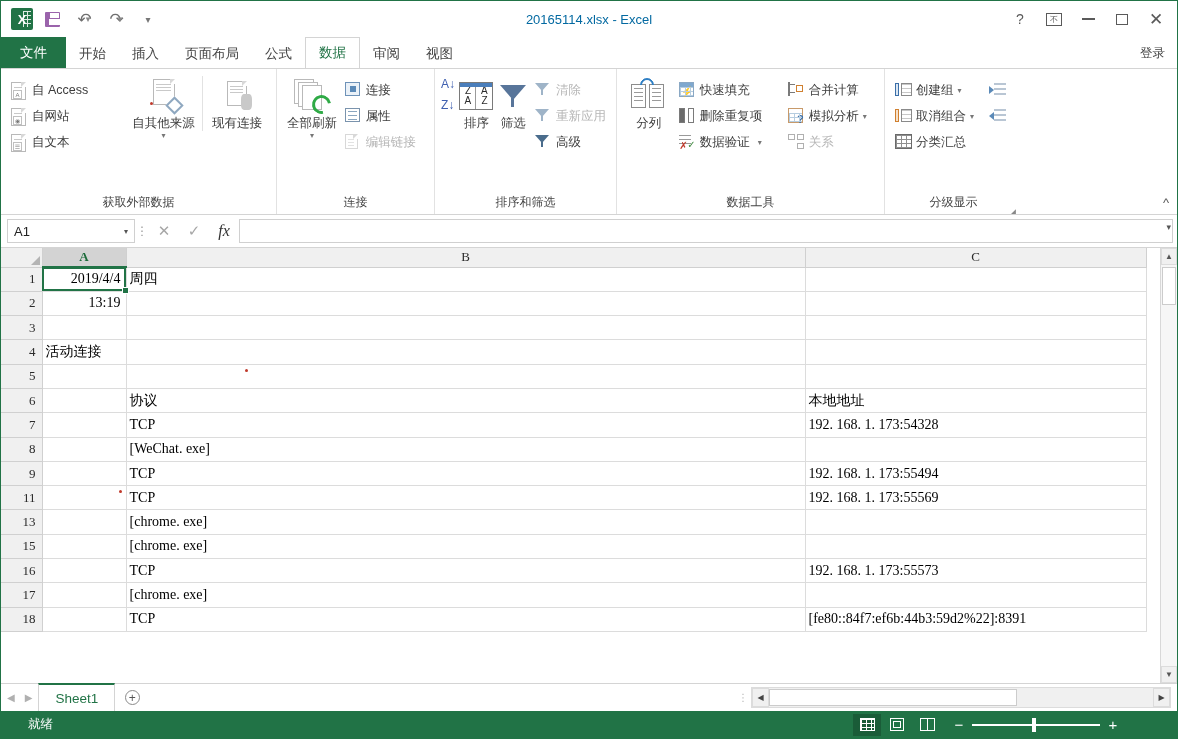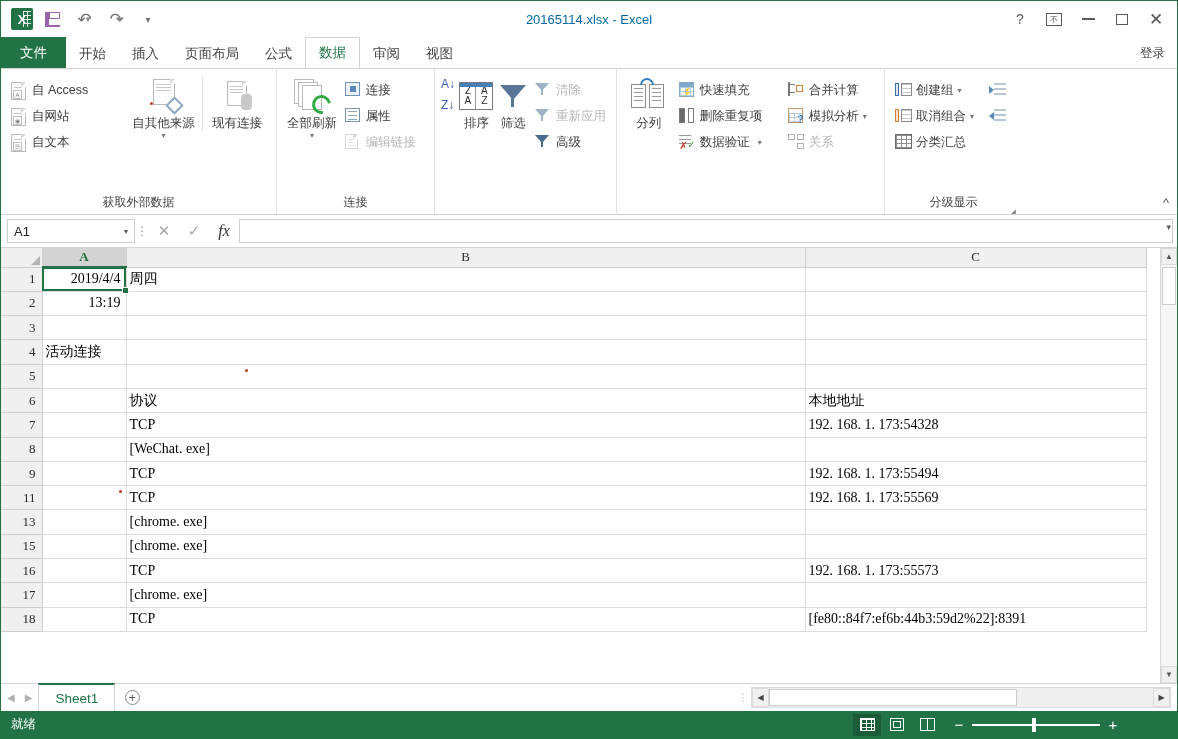--- a/index.html
+++ b/index.html
@@ -647,21 +647,21 @@
 
   
   .statusbar {
     height: 27px;
     background: #217346;
     color: #fff;
     display: flex;
     align-items: center;
     font-size: 12.5px;
     flex: 0 0 27px;
-    padding-left: 10px;
+    padding-left: 27px;
   }
   .sb-right { margin-left: auto; display: flex; align-items: center; padding-right: 12px; gap: 2px;}
   .viewbtn {
     width: 28px; height: 22px;
     display:flex; align-items:center; justify-content:center;
   }
   .viewbtn.active { background: #1a5c38; }
   .vb-normal {
     width:15px;height:13px; border:1.4px solid #fff;
     background:
@@ -858,20 +858,21 @@
           <div class="sbtn dim">
             <span class="ic"><span class="funnel-sm"></span></span>
             <span>重新应用</span>
           </div>
           <div class="sbtn">
             <span class="ic"><span class="funnel-sm on"></span></span>
             <span>高级</span>
           </div>
         </div>
       </div>
+      <div class="rgroup-label">排序和筛选</div>
     </div>
 
     <div class="rgroup" style="width:268px;">
       <div class="rgroup-body">
         <div class="bigbtn" style="width:52px;">
           <span class="bic">
             <span class="split-col">
                 <span class="blk b1"></span>
                 <span class="blk b2"></span>
                 <span class="up-arrow-blue"></span>
@@ -915,20 +916,21 @@
             <span class="ic"><span class="tbl-ic" style="border-color:#c89a6a;"><span class="qmark">?</span></span></span>
             <span>模拟分析</span>
             <span class="caret">▾</span>
           </div>
           <div class="sbtn dim">
             <span class="ic"><span class="relate-ic"><span class="sq s1"></span><span class="sq s2"></span><span class="sq s3"></span></span></span>
             <span>关系</span>
           </div>
         </div>
       </div>
+      <div class="rgroup-label">数据工具</div>
     </div>
 
     <div class="rgroup" style="width:138px;">
       <div class="rgroup-body">
         <div class="smallbtns" style="width:96px;">
           <div class="sbtn">
             <span class="ic"><span class="group-ic"><span class="l"></span><span class="r"></span></span></span>
             <span>创建组</span>
             <span class="caret">▾</span>
           </div>

